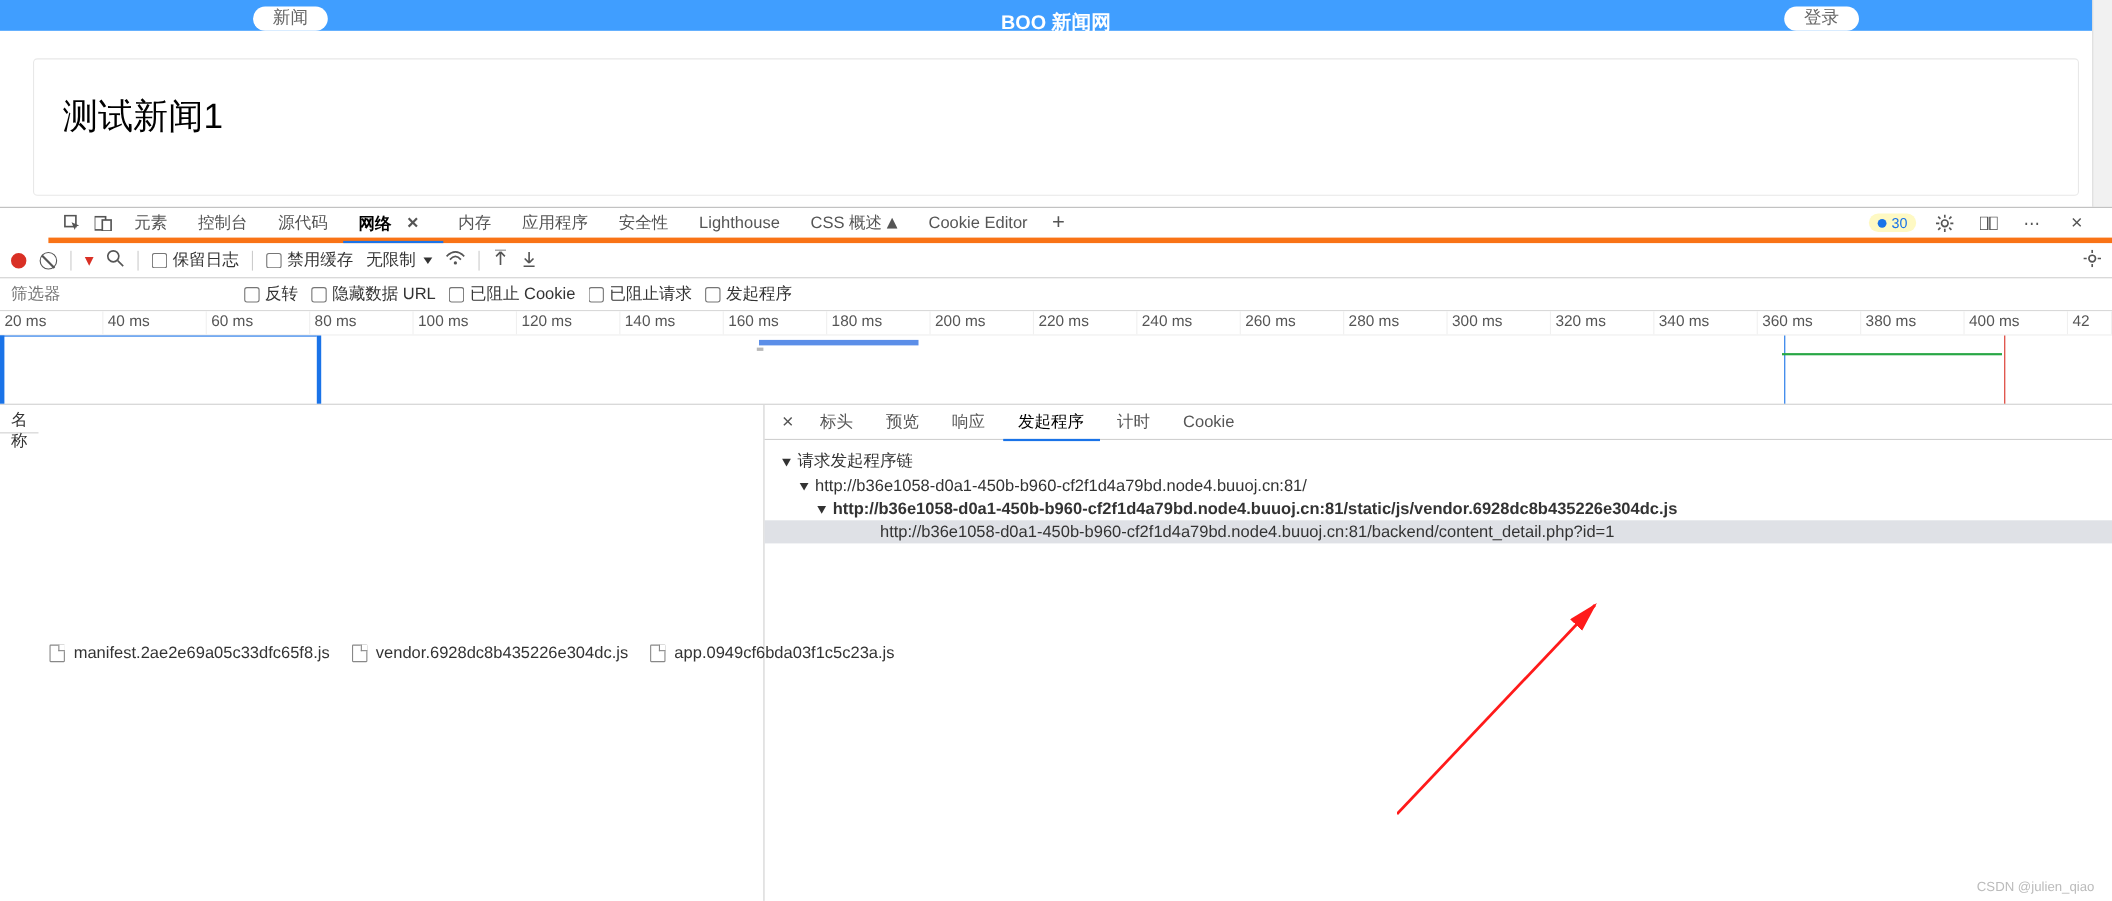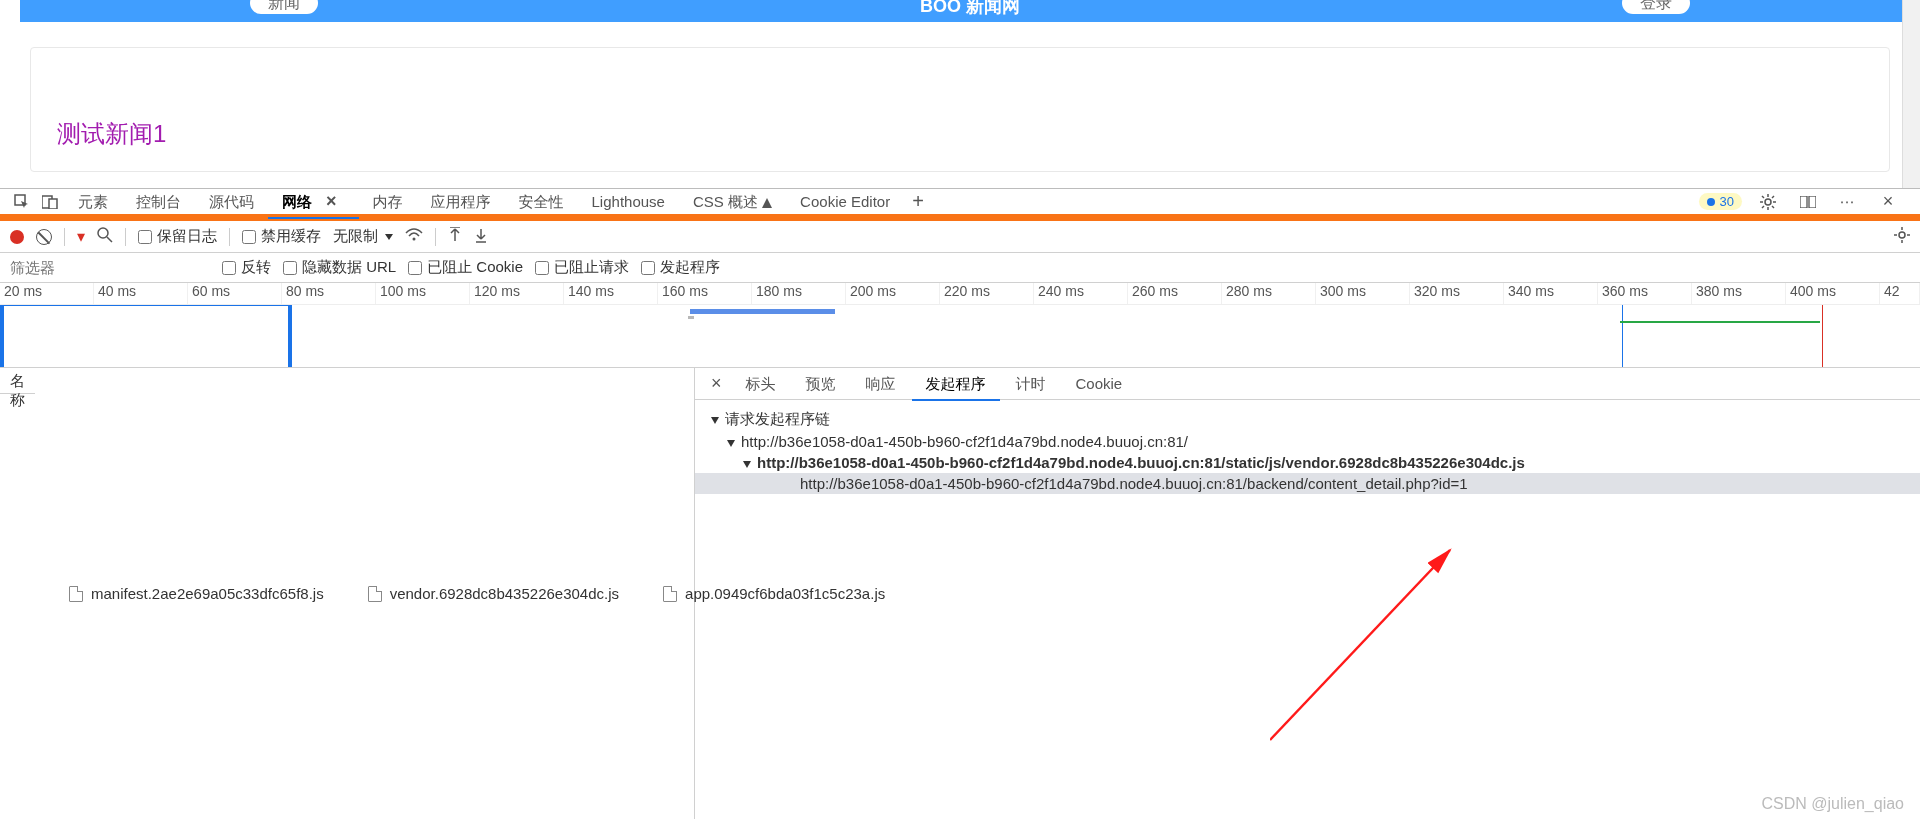--- a/index.html
+++ b/index.html
@@ -1,33 +1,33 @@
 <!DOCTYPE html>
 <html><head>
 <meta charset="utf-8">
 <style>
 * { box-sizing: border-box; margin: 0; padding: 0; font-family: "Microsoft YaHei", Arial, sans-serif; }
 body { width: 1920px; height: 819px; overflow: hidden; background: #fff; position: relative; }
 
 
-.top-nav { background: #409eff; height: 22px; display: flex; align-items: flex-start; justify-content: space-between; padding: 0 230px; color: #fff; font-size: 18px; margin-left: 20px; }
+.top-nav { background: #409eff; height: 22px; display: flex; align-items: flex-start; justify-content: space-between; padding: 14px 230px; color: #fff; font-size: 18px; }
 .top-nav .btn { background: #fff; color: #666; border-radius: 18px; padding: 1px 18px; font-size: 16px; line-height: 20px; position: relative; top: -8px; }
 .top-center { font-weight: bold; margin-top: -6px; }
 
 
 .content-card { margin: 25px 30px 0 30px; background: #fff; border: 1px solid #e8e8e8; border-radius: 4px; padding: 30px 26px 10px 26px; height: 125px; overflow: hidden; }
-.content-title { font-size: 24px; color: #a21caf; margin-bottom: 54px; margin-top: 40px; }
+.content-title { font-size: 32px; color: #000000; margin-bottom: 54px; }
 .content-body { font-size: 18px; color: #333; }
 
 
 .devtools { position: absolute; left: 0; right: 0; top: 188px; bottom: 0; border-top: 1px solid #bcbcbc; background: #fff; display: flex; flex-direction: column; font-size: 15px; color: #333; }
 .devtools * { font-size: 15px; }
 
 
-.dt-tabs { display: flex; align-items: center; height: 32px; border-bottom: 7px solid #f97316; padding: 0 8px; }
+.dt-tabs { display: flex; align-items: center; height: 32px; border-bottom: 5px solid #f97316; padding: 0 8px; margin-left: 44px; }
 .dt-tabs .icon-btn { width: 28px; height: 28px; display: inline-flex; align-items: center; justify-content: center; color: #555; }
 .dt-tab { padding: 0 14px; line-height: 32px; color: #555; cursor: pointer; position: relative; }
 .dt-tab.active { color: #000; font-weight: bold; }
 .dt-tab.active .close-x { margin-left: 6px; }
 .dt-tab.active::after { content: ""; position: absolute; left: 0; right: 0; bottom: -1px; height: 2px; background: #1a73e8; }
 .dt-tabs-right { margin-left: auto; display: flex; align-items: center; gap: 12px; padding-right: 10px; }
 .badge { background: #fef9c3; color: #1a73e8; border-radius: 9px; padding: 1px 8px; font-size: 13px; display: inline-flex; align-items: center; }
 .badge::before { content: ""; width: 8px; height: 8px; border-radius: 50%; background: #1a73e8; margin-right: 5px; }
 .tri { width: 0; height: 0; border-left: 4px solid transparent; border-right: 4px solid transparent; border-top: 6px solid #333; display: inline-block; margin-left: 3px; vertical-align: middle; }
 
@@ -58,21 +58,21 @@
 .tl-red { width: 1px; background: #d93025; }
 .tl-bar { position: absolute; height: 5px; background: #5b8ee8; top: 26px; }
 .tl-bar2 { position: absolute; height: 3px; top: 33px; background: #b8b8b8; }
 .tl-green { position: absolute; height: 2px; top: 38px; background: #28a745; }
 .tl-bottom-border { position: absolute; left: 0; top: 22px; width: 288px; height: 1px; background: #1a73e8; }
 
 
 .dt-split { flex: 1; display: flex; min-height: 0; }
 .req-list { width: 695px; border-right: 1px solid #d0d0d0; display: flex; }
 .req-header { height: 26px; border-bottom: 1px solid #d0d0d0; padding: 4px 10px; font-size: 15px; color: #333; }
-.req-item { display: flex; align-items: center; gap: 8px; padding: 3px 10px; font-size: 15px; color: #333; margin-left: 24px; }
+.req-item { display: flex; align-items: center; gap: 8px; padding: 3px 10px; font-size: 15px; color: #333; }
 .file-icon { width: 14px; height: 16px; border: 1px solid #888; border-radius: 1px; position: relative; }
 .file-icon::after { content: ""; position: absolute; right: -1px; top: -1px; width: 5px; height: 5px; border-left: 1px solid #888; border-bottom: 1px solid #888; background: #fff; }
 
 .detail-pane { flex: 1; display: flex; flex-direction: column; }
 .detail-tabs { display: flex; align-items: center; height: 32px; border-bottom: 1px solid #d0d0d0; padding: 0 8px; gap: 2px; }
 .dt2 { padding: 0 14px; line-height: 32px; color: #555; cursor: pointer; position: relative; }
 .dt2.active { color: #000; }
 .dt2.active::after { content: ""; position: absolute; left: 0; right: 0; bottom: -1px; height: 2px; background: #1a73e8; }
 .close-x { color: #555; padding: 0 8px; cursor: pointer; font-size: 18px; }
 
@@ -80,21 +80,21 @@
 .init-row { padding: 2px 0 2px 16px; }
 .tri-toggle { display: inline-block; width: 0; height: 0; border-left: 4px solid transparent; border-right: 4px solid transparent; border-top: 7px solid #333; margin-right: 6px; vertical-align: middle; }
 .init-row.lvl1 { padding-left: 32px; }
 .init-row.lvl2 { padding-left: 48px; font-weight: bold; }
 .init-row.lvl3 { padding-left: 105px; background: #dfe1e6; }
 
 
 .arrow-svg { position: absolute; left: 1270px; top: 540px; pointer-events: none; }
 
 
-.watermark { position: absolute; right: 16px; bottom: 6px; color: #bbb; font-size: 16px; font-family: Arial; }
+.watermark { position: absolute; right: 16px; bottom: 6px; color: #bbb; font-size: 12px; font-family: Arial; }
 
 
 .vscroll { position: absolute; right: 0; width: 18px; background: #f1f1f1; border-left: 1px solid #ddd; }
 .vscroll-page { top: 0; height: 188px; }
 </style>
 </head>
 <body>
 
 <div class="top-nav">
   <div class="btn">新闻</div>

